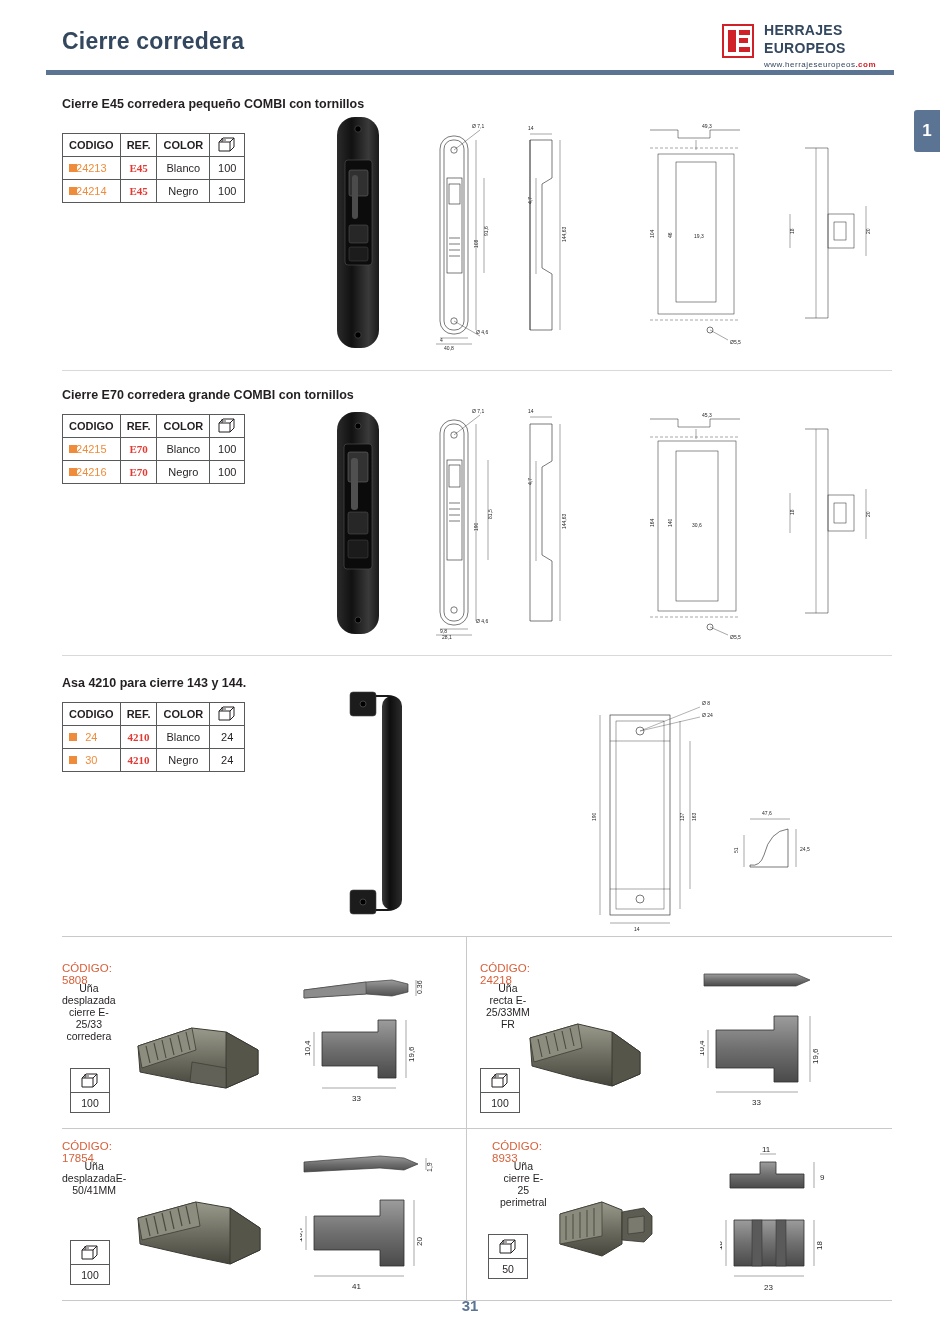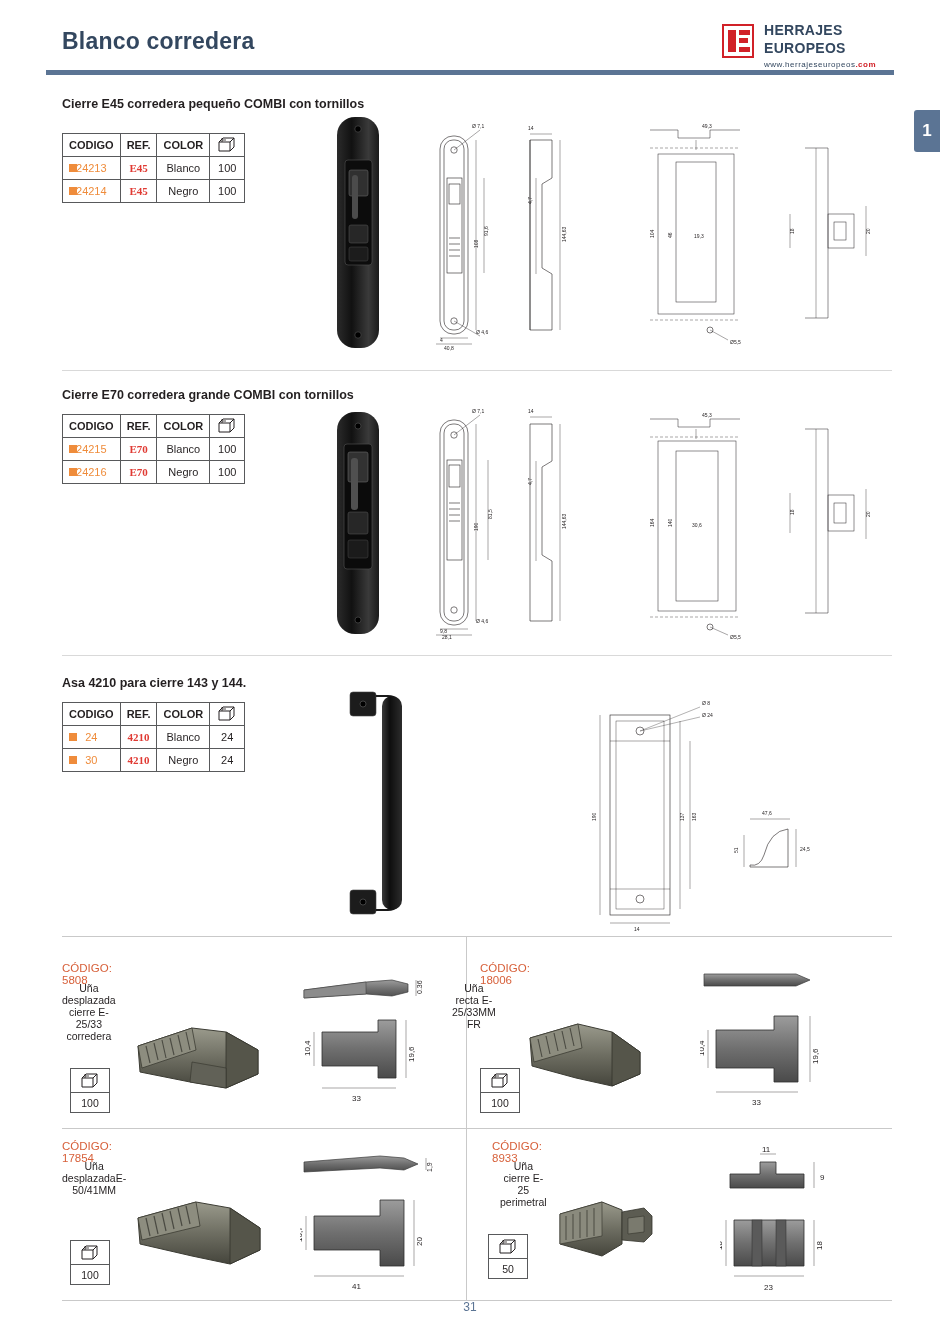--- a/index.html
+++ b/index.html
@@ -112,32 +112,32 @@
     width:40px; height:21px; border:1px solid #58595b;
     display:flex; align-items:center; justify-content:center;
     font-size:10.5px;
   }
 
   .vline { position:absolute; width:1px; background:#c9c9c9; }
   .hline { position:absolute; height:1px; background:#c9c9c9; }
 
   .page-number {
     position:absolute; left:0; right:0; bottom:16px; text-align:center;
-    font-size:12px; font-weight:normal; color:#5b7494;
+    font-size:15px; font-weight:bold; color:#5b7494;
   }
 
   .dim { font-family:"Liberation Sans", sans-serif; font-size:5px; fill:#231f20; }
   .dim7 { font-family:"Liberation Sans", sans-serif; font-size:7px; fill:#231f20; }
   .dim8 { font-family:"Liberation Sans", sans-serif; font-size:8px; fill:#231f20; }
 </style>
 </head>
 <body>
 
 <div class="header">
-  <div class="page-title">Blanco corredera</div>
+  <div class="page-title">Cierre corredera</div>
   <div class="header-rule"></div>
 
   <div class="logo">
     <div class="logo-mark">
       <span class="bar b1"></span>
       <span class="bar b2"></span>
       <span class="bar b3"></span>
       <span class="bar b4"></span>
     </div>
     <div class="logo-text1">HERRAJES</div>
@@ -534,22 +534,22 @@
         <line x1="22" y1="130" x2="96" y2="130" stroke="#231f20" stroke-width="0.4"></line>
       </g>
       <text class="dim8" x="10" y="98" transform="rotate(-90 10 98)">10,4</text>
       <text class="dim8" x="114" y="104" transform="rotate(-90 114 104)">19,6</text>
       <text class="dim8" x="52" y="143">33</text>
     </svg>
   </div>
 </div>
 
 <div class="cell">
-  <div class="cell-code" style="left:480px; top:962px;">CÓDIGO: 18006</div>
-  <div class="cell-desc" style="left:452px; top:982px;">Uña recta E-25/33MM FR</div>
+  <div class="cell-code" style="left:480px; top:962px;">CÓDIGO: 24218</div>
+  <div class="cell-desc" style="left:486px; top:982px;">Uña recta E-25/33MM FR</div>
 
   <div class="qtybox" style="left:480px; top:1068px;">
     <div class="top">
       <svg class="boxicon" viewBox="0 0 22 18">
         <path d="M3 6 L3 15 L14 15 L14 6 Z" fill="none" stroke="#231f20" stroke-width="1"></path>
         <path d="M3 6 L7 2 L18 2 L14 6" fill="none" stroke="#231f20" stroke-width="1"></path>
         <path d="M14 15 L18 11 L18 2" fill="none" stroke="#231f20" stroke-width="1"></path>
         <path d="M6 6 L6 2 M6 4 L10 4" fill="none" stroke="#231f20" stroke-width="0.8"></path>
       </svg>
     </div>

